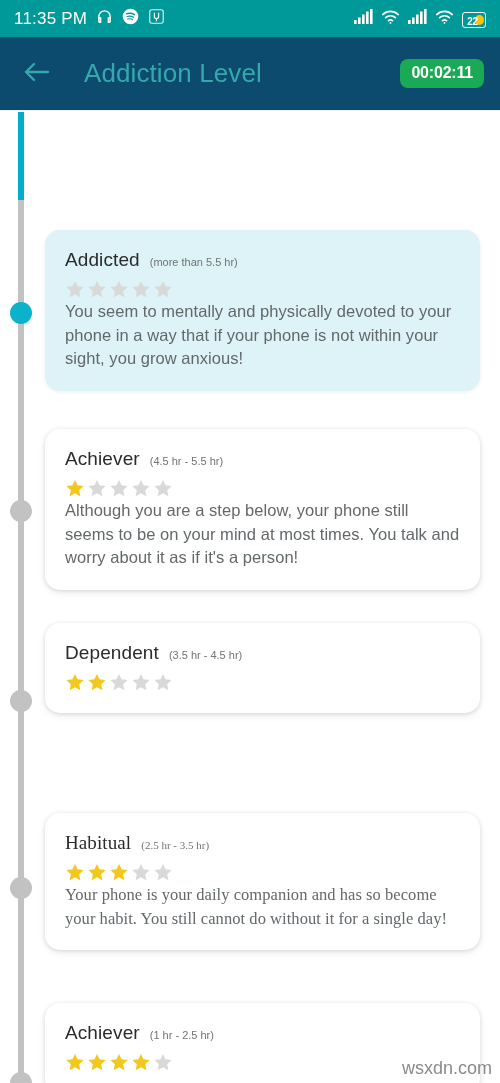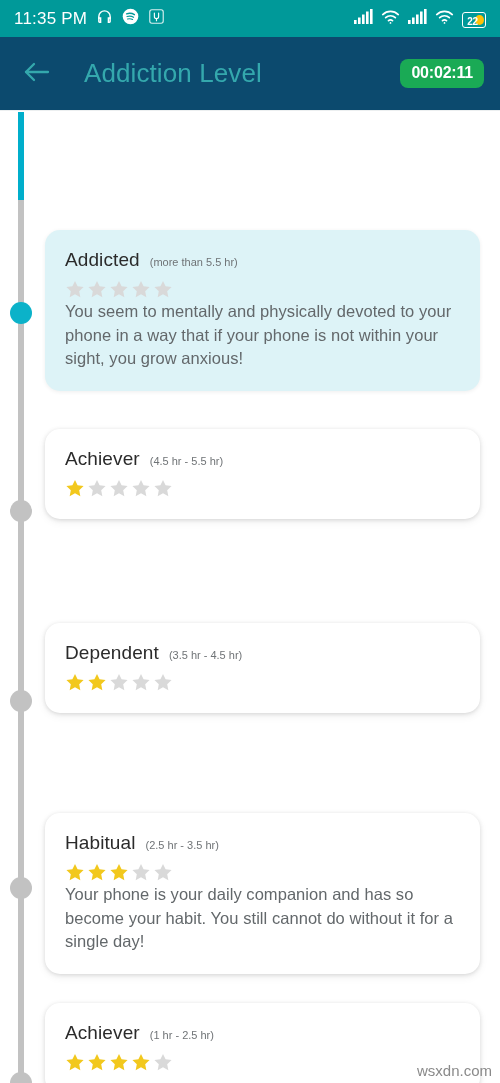--- a/index.html
+++ b/index.html
@@ -189,21 +189,21 @@
     line-height: 1.43;
     color: #63686b;
     letter-spacing: 0.05px;
   }
 
   
   .watermark {
     position: absolute;
     right: 8px;
     bottom: 4px;
-    font-size: 15px;
+    font-size: 18px;
     color: #8a8a8a;
     font-family: "Liberation Sans", sans-serif;
   }
 </style>
 </head>
 <body>
 
 <div id="phone">
 
   <div class="status-bar">
@@ -358,20 +358,21 @@
               <svg class="star" width="22" height="21" viewBox="0 0 24 24">
                 <path fill="#d9d9d9" d="M12 2.2l2.95 6.2 6.85.82-5 4.72 1.3 6.78L12 17.4l-6.1 3.32 1.3-6.78-5-4.72 6.85-.82z"></path>
               </svg>
             </span>
             <span>
               <svg class="star" width="22" height="21" viewBox="0 0 24 24">
                 <path fill="#d9d9d9" d="M12 2.2l2.95 6.2 6.85.82-5 4.72 1.3 6.78L12 17.4l-6.1 3.32 1.3-6.78-5-4.72 6.85-.82z"></path>
               </svg>
             </span>
           </div>
+          <div class="card-desc">Although you are a step below, your phone still seems to be on your mind at most times. You talk and worry about it as if it's a person!</div>
         </div>
         <div class="card" style="top: 511px;">
           <div class="card-head">
             <span class="card-title">Dependent</span>
             <span class="card-range">(3.5 hr - 4.5 hr)</span>
           </div>
           <div class="stars">
             <span>
               <svg class="star" width="22" height="21" viewBox="0 0 24 24">
                 <path fill="#f2c81d" d="M12 2.2l2.95 6.2 6.85.82-5 4.72 1.3 6.78L12 17.4l-6.1 3.32 1.3-6.78-5-4.72 6.85-.82z"></path>
@@ -392,21 +393,21 @@
                 <path fill="#d9d9d9" d="M12 2.2l2.95 6.2 6.85.82-5 4.72 1.3 6.78L12 17.4l-6.1 3.32 1.3-6.78-5-4.72 6.85-.82z"></path>
               </svg>
             </span>
             <span>
               <svg class="star" width="22" height="21" viewBox="0 0 24 24">
                 <path fill="#d9d9d9" d="M12 2.2l2.95 6.2 6.85.82-5 4.72 1.3 6.78L12 17.4l-6.1 3.32 1.3-6.78-5-4.72 6.85-.82z"></path>
               </svg>
             </span>
           </div>
         </div>
-        <div class="card" style="top: 701px;">
+        <div class="card" style="top: 701px; font-family: Liberation Serif, serif;">
           <div class="card-head">
             <span class="card-title">Habitual</span>
             <span class="card-range">(2.5 hr - 3.5 hr)</span>
           </div>
           <div class="stars">
             <span>
               <svg class="star" width="22" height="21" viewBox="0 0 24 24">
                 <path fill="#f2c81d" d="M12 2.2l2.95 6.2 6.85.82-5 4.72 1.3 6.78L12 17.4l-6.1 3.32 1.3-6.78-5-4.72 6.85-.82z"></path>
               </svg>
             </span>

